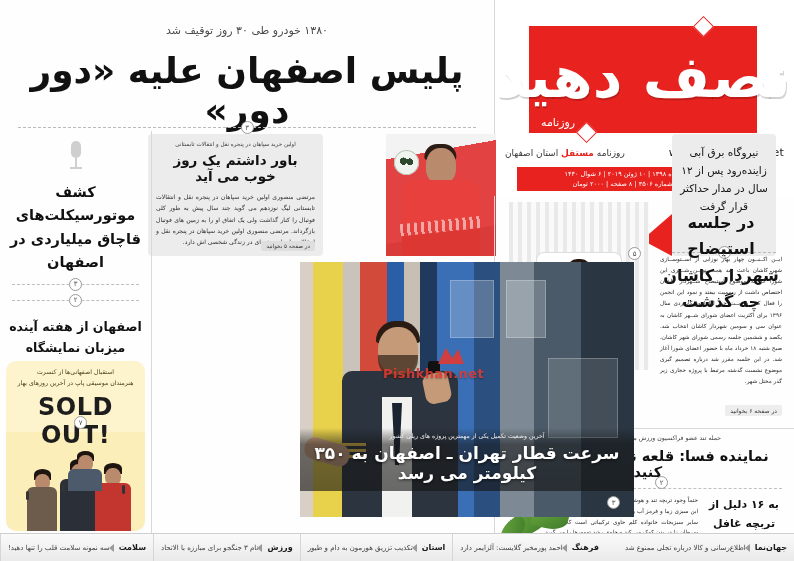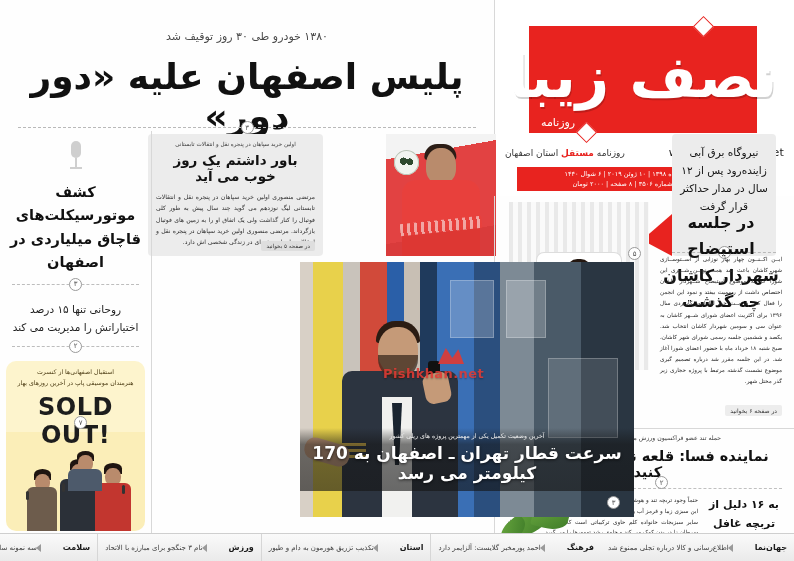--- a/index.html
+++ b/index.html
@@ -69,21 +69,21 @@
     display: flex; flex-direction: column;
     align-items: center; justify-content: center;
     font-size: 6.5px; line-height: 1.55;
     letter-spacing: .1px;
   }
 
   
   .top-head {
     position: absolute; top: 0; left: 0;
     width: 494px; height: 131px;
-    padding: 30px 18px 0 18px;
+    padding: 24px 18px 0 18px;
     text-align: center;
   }
   .top-kicker {
     font-size: 11px; color: #4a4a4a; margin-bottom: 14px;
   }
   .top-title {
     font-size: 36px; font-weight: bold; color: #111;
     line-height: 1.12; letter-spacing: -.5px;
   }
 
@@ -426,21 +426,21 @@
     font-size: 7px;
   }
   .bb-item {
     display: flex; align-items: center; gap: 5px;
     padding: 0 7px;
     border-left: 1px solid #d6d6d6;
     white-space: nowrap;
   }
   .bb-sec {
     font-weight: bold; color: #1a1a1a; font-size: 8px;
-    padding-left: 21px;
+    padding-left: 4px;
     position: relative;
   }
   .bb-sec::after {
     content: ""; position: absolute; left: -6px; top: 50%;
     transform: translateY(-50%);
     border-top: 4px solid transparent; border-bottom: 4px solid transparent;
     border-right: 5px solid #9a9a9a;
   }
   .bb-txt { color: #3c3c3c; }
   .bb-item:first-child { border-left: none; }
@@ -454,21 +454,21 @@
   <div class="top-head">
     <div class="top-kicker">۱۳۸۰ خودرو طی ۳۰ روز توقیف شد</div>
     <div class="top-title">پلیس اصفهان علیه «دور دور»</div>
   </div>
   <div class="rule-row" style="top:127px;">
     <span class="pageref">۳</span>
   </div>
 
   <div class="masthead">
     <div class="logo-box">
-      <div class="logo-script">نصف زیبا</div>
+      <div class="logo-script">نصف دهید</div>
       <div class="logo-sub">روزنامه</div>
       <span class="logo-diamond dia-tr"></span>
       <span class="logo-diamond dia-bl"></span>
     </div>
     <div class="masthead-line">
       <span class="site-url">www.nesfejahan.net</span>
       <span class="masthead-tagline">
         <span>روزنامه </span><span class="hl">مستقل</span><span> استان اصفهان</span>
       </span>
     </div>
@@ -543,21 +543,20 @@
   <div class="left-col">
     <div class="mic-icon">
       <span class="cap"></span>
         <span class="stem"></span>
         <span class="base"></span>
     </div>
     <div class="lc-h1">کشف موتورسیکلت‌های قاچاق میلیاردی در اصفهان</div>
     <div class="lc-rule">
       <span class="pageref">۳</span>
     </div>
-    <div class="lc-h2">روحانی تنها ۱۵ درصد اختیاراتش را مدیریت می کند</div>
     <div class="lc-rule">
       <span class="pageref">۲</span>
     </div>
     <div class="lc-h3">اصفهان از هفته آینده میزبان نمایشگاه گردشگری می‌شـــود</div>
     <div class="lc-rule">
       <span class="pageref">۳</span>
     </div>
 
     <div class="ad-box">
       <div class="ad-l1">استقبال اصفهانی‌ها از کنسرت</div>
@@ -609,21 +608,21 @@
       <span class="c-phone"></span>
       <span class="c-hand"></span>
       <span class="hand-left"></span>
     </div>
 
     <span class="wm-logo"></span>
     <div class="watermark">Pishkhan.net</div>
 
     <div class="cp-overlay">
       <div class="cp-kicker">آخرین وضعیت تکمیل یکی از مهمترین پروژه های ریلی کشور</div>
-      <div class="cp-title">سرعت قطار تهران ـ اصفهان به 170 کیلومتر می رسد</div>
+      <div class="cp-title">سرعت قطار تهران ـ اصفهان به ۳۵۰ کیلومتر می رسد</div>
     </div>
     <span class="pageref" style="position:absolute;bottom:8px;right:14px;z-index:5;">۳</span>
   </div>
 
   <div class="bottom-bar">
     <div class="bb-item bb-flex">
       <span class="bb-sec">جهان‌نما</span>
       <span class="bb-txt">اطلاع‌رسانی و کالا درباره تجلی ممنوع شد</span>
     </div>
     <div class="bb-item">

